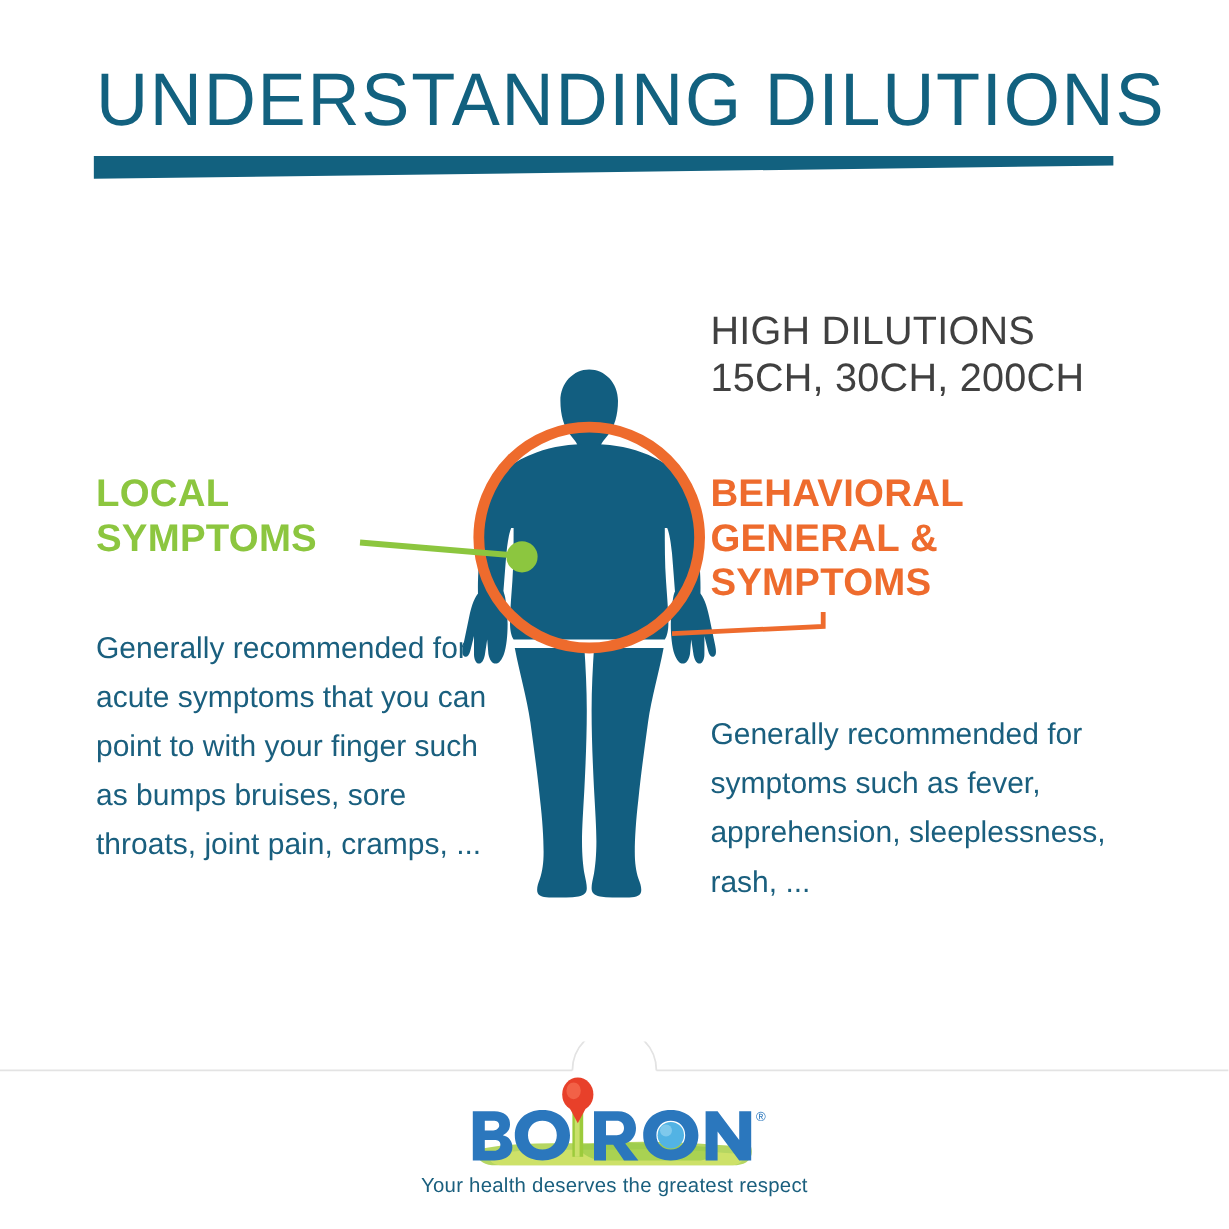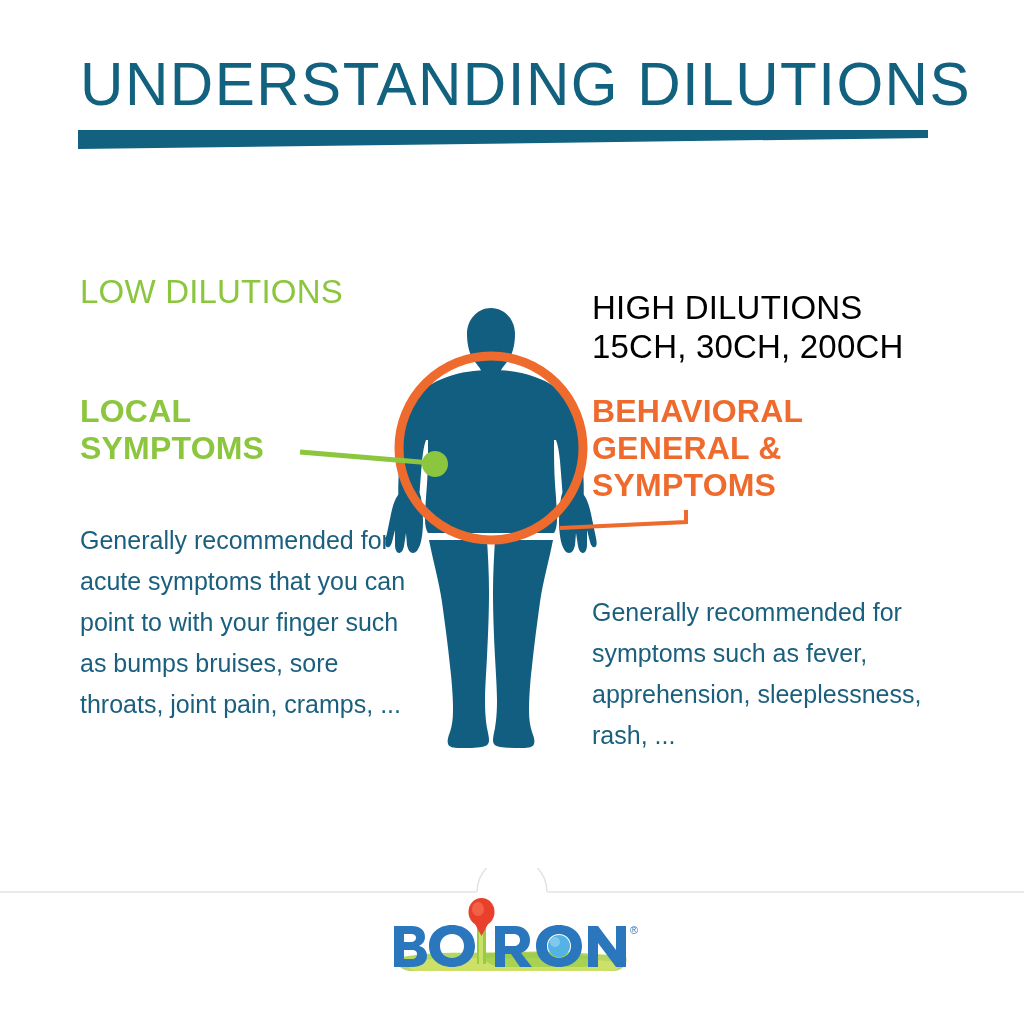--- a/index.html
+++ b/index.html
@@ -51,22 +51,22 @@
     letter-spacing: 0.2px;
     white-space: nowrap;
   }
   .head-low {
     left: 80px;
     top: 272px;
     color: #8cc63f;
   }
   .head-high {
     left: 592px;
-    top: 288px;
-    color: #000000;
+    top: 256px;
+    color: #404040;
   }
 
   
   .sub-local, .sub-general {
     position: absolute;
     font-size: 32px;
     line-height: 37px;
     font-weight: 700;
     letter-spacing: 0.2px;
     white-space: nowrap;
@@ -142,21 +142,20 @@
 
 <div id="poster">
 
   <div class="title">UNDERSTANDING DILUTIONS</div>
 
   <svg class="title-rule" viewBox="0 0 850 26" preserveAspectRatio="none">
     <polygon points="0,2 850,2 850,10 0,21" fill="#12617f"></polygon>
   </svg>
 
   <div class="head-low">
-    <div>LOW DILUTIONS</div>
   </div>
 
   <div class="head-high">
     <div>HIGH DILUTIONS</div>
     <div>15CH, 30CH, 200CH</div>
   </div>
 
   <div class="sub-local">
     <div>LOCAL</div>
     <div>SYMPTOMS</div>
@@ -355,14 +354,15 @@
                  L234,71 L216,47 L216,71 L206,71 Z"></path>
       </g>
 
       <circle cx="177" cy="50" r="11" fill="#52b3e4"></circle>
       <circle cx="173" cy="46" r="5" fill="#8fd0ef" opacity="0.75"></circle>
 
       <text x="248" y="38" font-family="Liberation Sans, sans-serif" font-size="11" fill="#2b77bd">®</text>
     </svg>
   </div>
 
+  <div class="tagline">Your health deserves the greatest respect</div>
 
 </div>
 
 </body></html>

